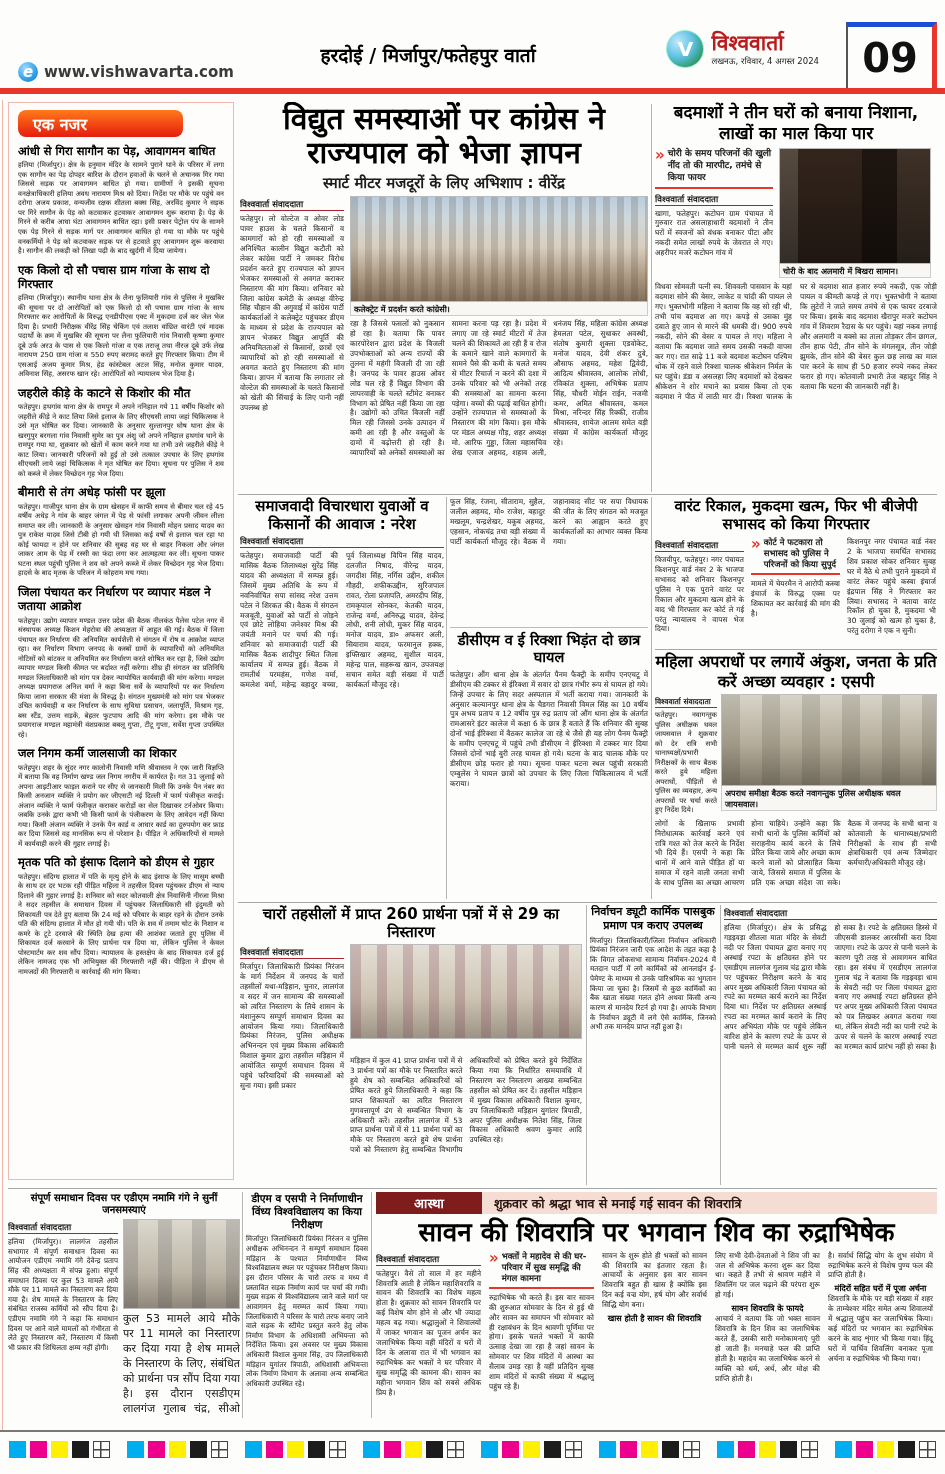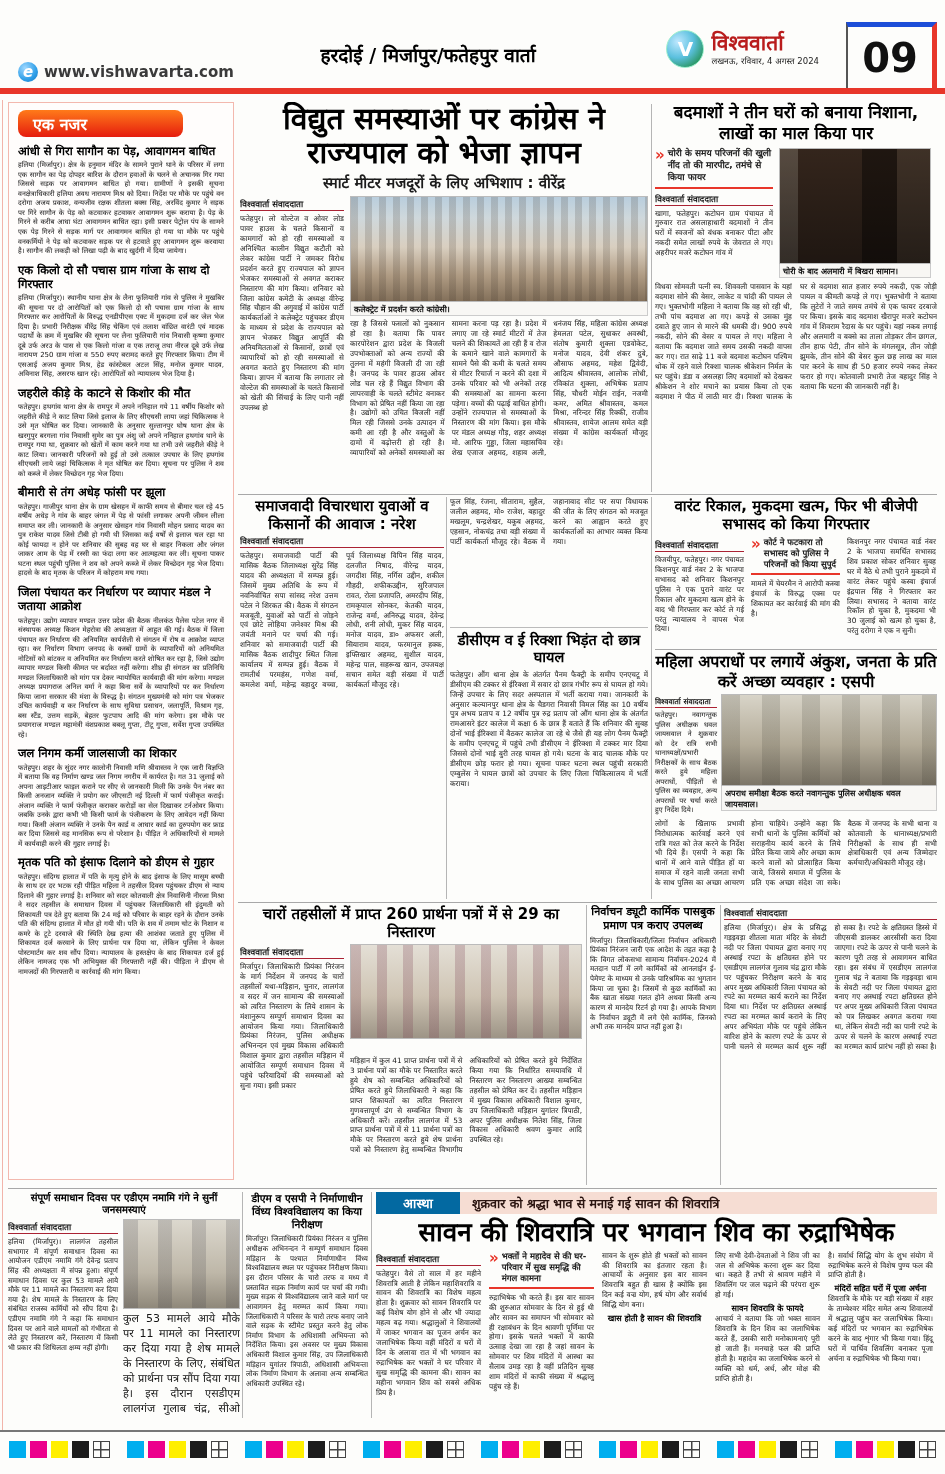--- a/index.html
+++ b/index.html
@@ -102,21 +102,21 @@
   .nrow{display:flex;gap:5px;margin-top:3px;}
   .ncol1{width:110px;flex:none;}
   .ncol2{flex:1;}
   .ph-namami{height:90px;background:
       repeating-linear-gradient(90deg,rgba(50,50,60,.18) 0 14px,rgba(255,255,255,0) 14px 34px),
       linear-gradient(180deg,#dcd8ce,#beb7a8 60%,#8f887a);margin-bottom:3px;}
   .dmsp{left:246px;top:1192px;width:122px;height:226px;}
   .dmsp h3{font-size:10.5px;margin-bottom:3px;}
   .shiv{left:376px;top:1192px;width:561px;height:226px;}
   .strip{display:flex;height:22px;margin-bottom:4px;}
-  .badge{width:84px;background:#0369a1;color:#fff;font-size:13px;font-weight:bold;display:flex;align-items:center;justify-content:center;}
+  .badge{width:106px;background:#7f1d1d;color:#fff;font-size:13px;font-weight:bold;display:flex;align-items:center;justify-content:center;}
   .kicker{flex:1;background:#f6ddd3;color:#2a1410;font-size:12.5px;font-weight:bold;display:flex;align-items:center;padding-left:12px;}
   .shiv h1{font-size:26px;line-height:1.1;text-align:center;margin:1px 0 4px;}
   .shcols{display:flex;gap:8px;}
   .shcol{width:105px;flex:none;}
   
   .printbar{position:absolute;left:0;right:0;top:1430px;border-top:2px solid #777;padding-top:9px;
             display:flex;justify-content:space-around;align-items:center;}
   .cmyk{display:flex;gap:4px;}
   .sq{width:17px;height:17px;}
   .c{background:#00aeef}.m{background:#ec008c}.y{background:#ffef00}.k{background:#1c1c1c}

